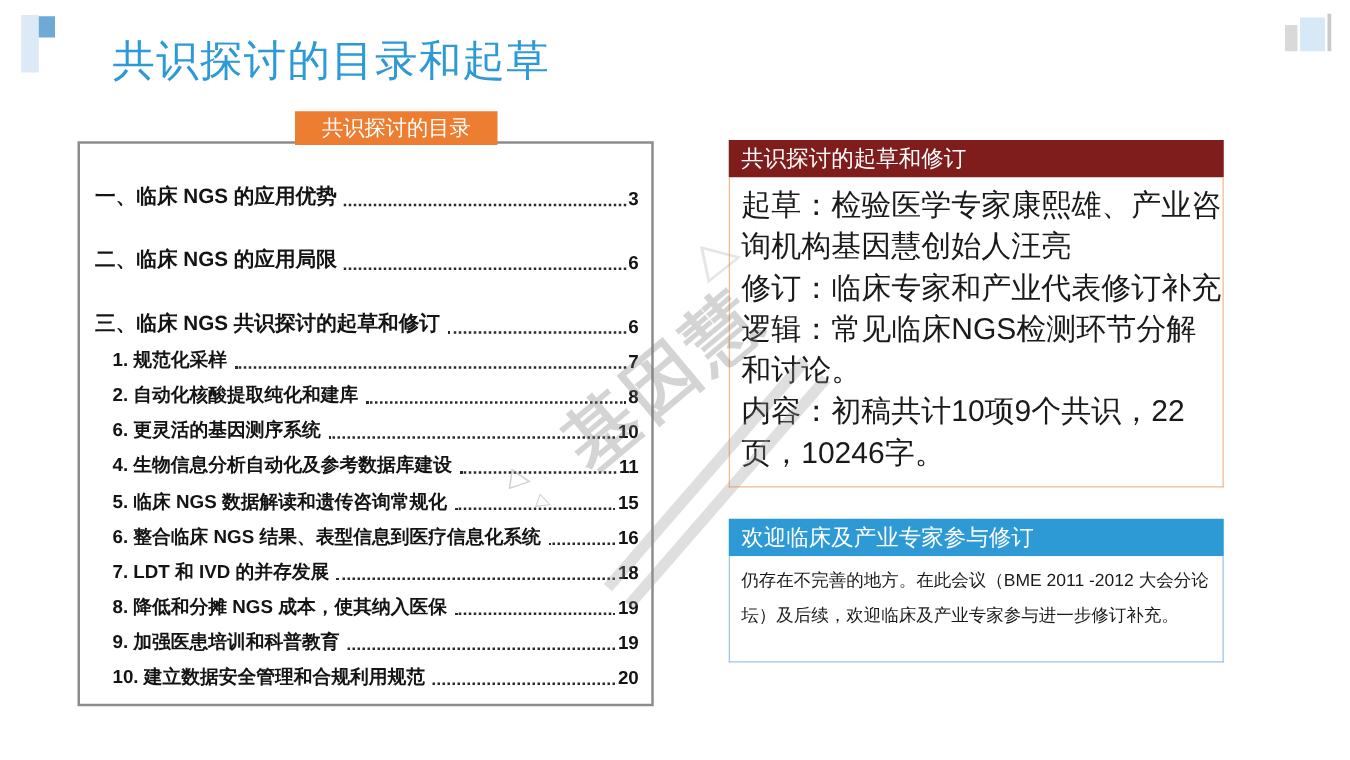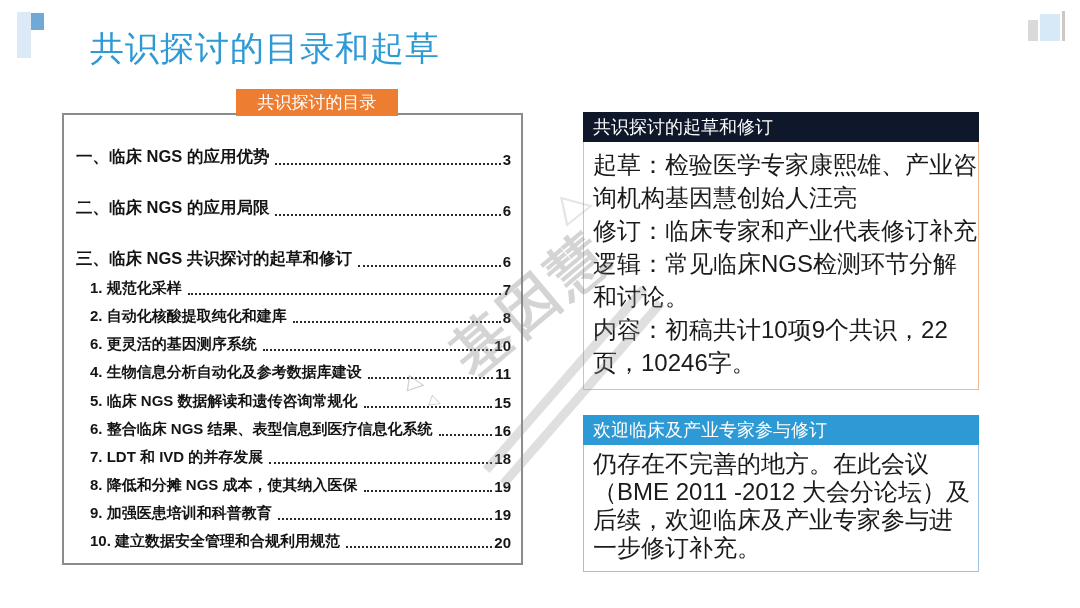--- a/index.html
+++ b/index.html
@@ -44,33 +44,33 @@
   .toc-page  { white-space:nowrap; font-size:15px; }
 
   
   .info-box { position:absolute; left:583px; width:396px; z-index:2; }
   .draft-box   { top:112px; }
   .welcome-box { top:415px; }
   .box-header {
     height:30px; display:flex; align-items:center; padding:0 0 0 10px;
     color:#fff; font-size:18px; box-sizing:border-box;
   }
-  .draft-box .box-header   { background:#0f172a; }
+  .draft-box .box-header   { background:#7f1d1d; }
   .welcome-box .box-header { background:#2E9AD5; }
   .box-body {
     background:#fff; color:#1a1a1a; box-sizing:border-box;
   }
   .draft-box .box-body {
     border:1px solid #F2B98E; border-top:none;
     font-size:24px; line-height:33px; padding:6px 0 10px 9px;
   }
   .draft-box .box-body p { margin:0; }
   .welcome-box .box-body {
     border:1px solid #9DC3E6; border-top:none;
-    font-size:24px; line-height:28px; padding:5px 8px 9px 9px;
+    font-size:14px; line-height:28px; padding:5px 8px 23px 9px;
   }
 
   
   .watermark { position:absolute; left:380px; top:160px; width:320px; height:330px;
                pointer-events:none; z-index:6; }
   .wm-text {
     position:absolute; left:58px; top:105px; transform:rotate(-40deg);
     font-size:58px; font-weight:bold; color:rgba(120,120,120,0.32);
     letter-spacing:4px; white-space:nowrap;
   }

